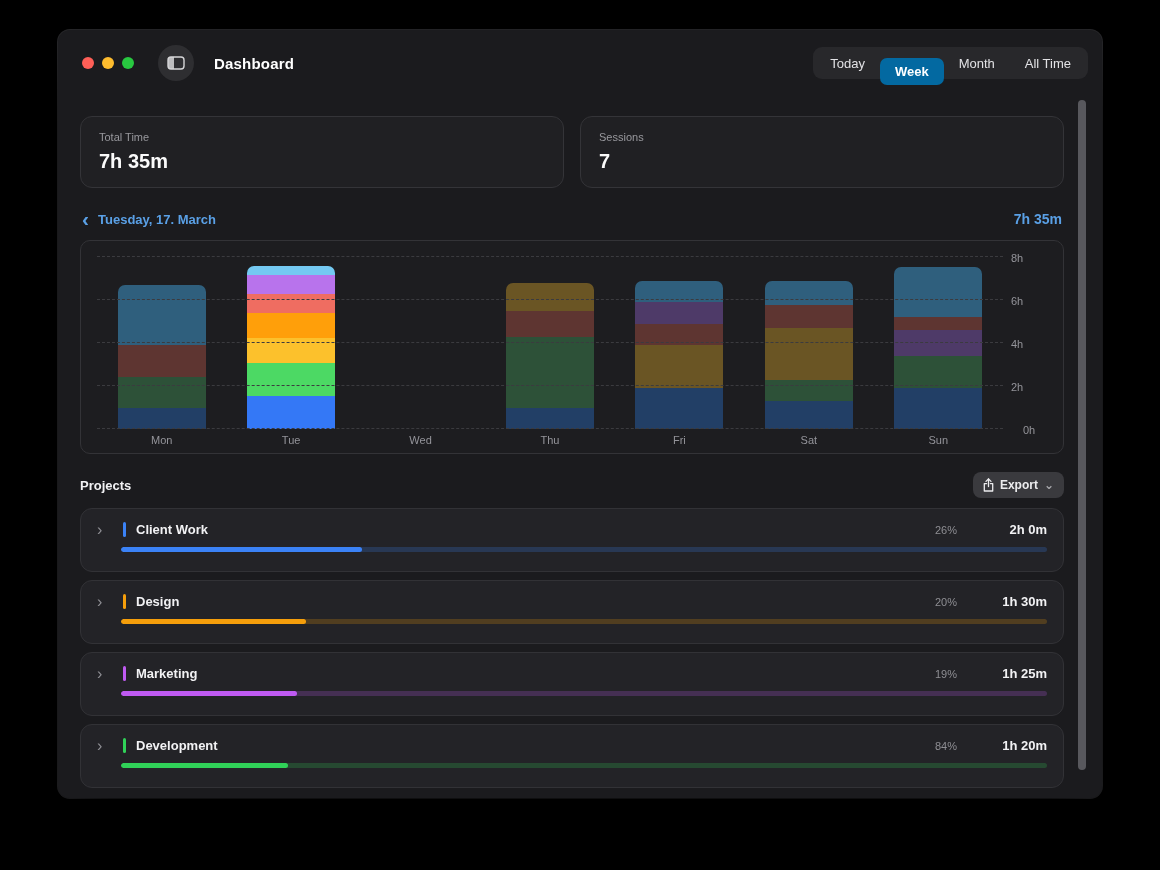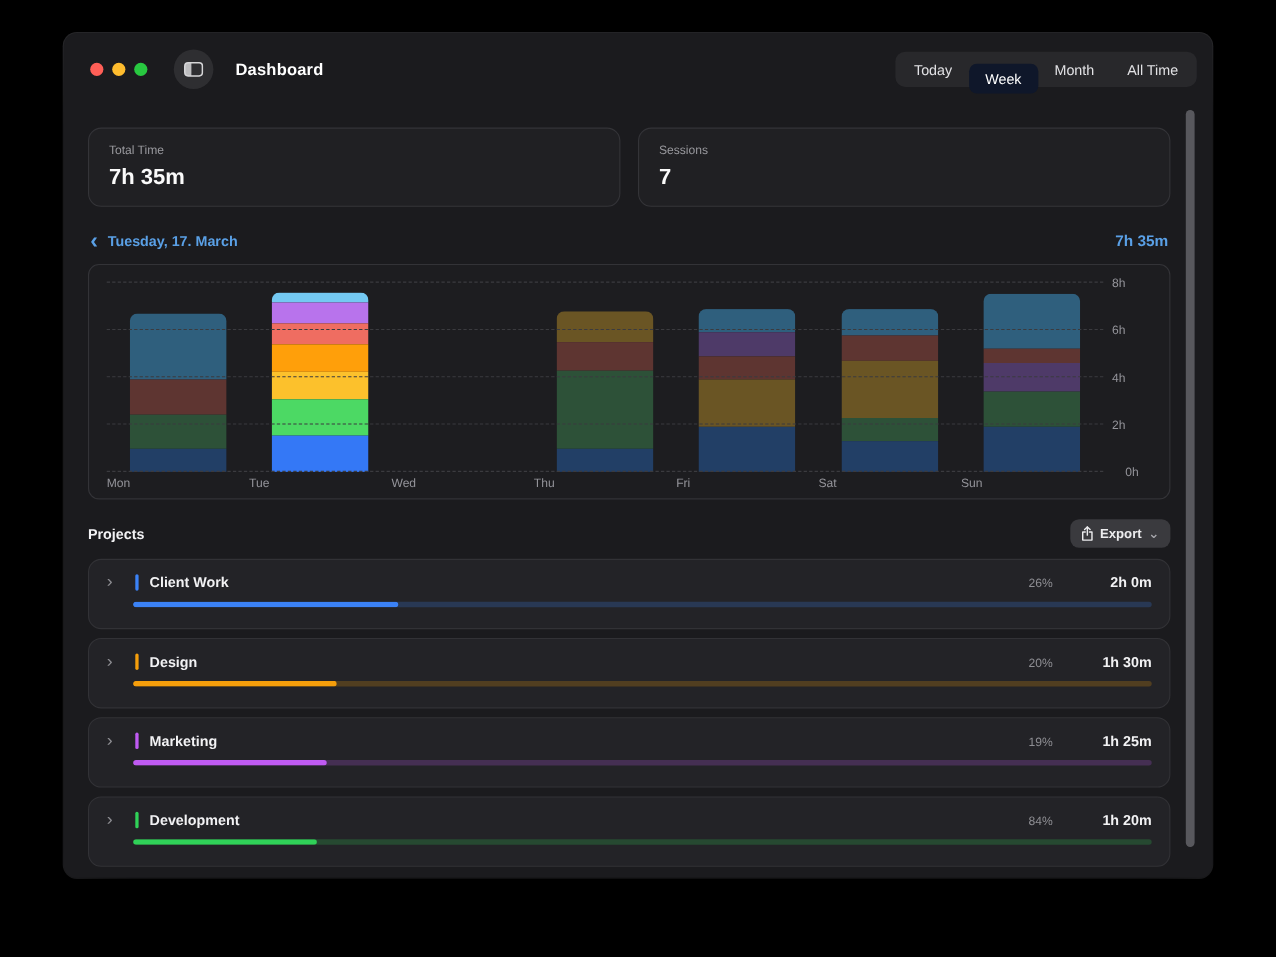--- a/index.html
+++ b/index.html
@@ -16,21 +16,21 @@
   .traffic { display:flex; gap:8px; }
   .light { width:12px; height:12px; border-radius:50%; border:0; padding:0; cursor:pointer; }
   .sb-toggle { width:36px; height:36px; border-radius:50%; background:#2e2e31; border:0;
     margin-left:24px; display:flex; align-items:center; justify-content:center; cursor:pointer; }
   .title { font-size:15px; font-weight:700; color:#ffffff; margin:0 0 0 20px; letter-spacing:.2px; }
 
   .segmented { margin-left:auto; display:flex; align-items:center; background:#28282b;
     border-radius:9px; padding:2px; height:32px; }
   .seg { border:0; background:transparent; color:#e2e2e5; font-size:13px; padding:0 15px;
     height:27px; border-radius:7px; cursor:pointer; font-family:inherit; white-space:nowrap; }
-  .seg.selected { background:#0f172a; color:#ffffff; font-weight:400;margin-top:16px; }
+  .seg.selected { background:#0369a1; color:#ffffff; font-weight:700;margin-top:16px; }
 
   
   .content { padding:0 38px 0 22px; }
 
   .stats { display:flex; gap:16px; margin-top:20px; }
   .stat-card { flex:1; height:72px; border:1px solid #343438; border-radius:12px;
     background:#202023; padding:14px 18px; }
   .stat-label { font-size:11px; color:#98989d; }
   .stat-value { margin-top:7px; font-size:20px; font-weight:700; color:#fafafa; }
 
@@ -44,21 +44,21 @@
   .chart-card { margin-top:8px; height:214px; border:1px solid #333337; border-radius:10px;
     background:#1d1d20; padding:16px 16px 0; }
   .plot { position:relative; height:172px; }
   .grid-line { position:absolute; left:0; right:44px; height:0; border-top:1px dashed #3b3b3f; }
   .ytick { position:absolute; right:2px; width:34px; font-size:11px; color:#94949a; }
   .bars { position:absolute; left:0; right:44px; top:0; bottom:0; display:flex; align-items:flex-end; }
   .chart-col { flex:1; display:flex; justify-content:center; align-items:flex-end; height:100%; cursor:pointer; }
   .bar { width:68%; display:flex; flex-direction:column-reverse; border-radius:7px 7px 0 0; overflow:hidden; }
   .bar-seg { width:100%; }
   .xlabels { display:flex; margin-right:44px; padding-top:5px; }
-  .xlab { flex:1; font-size:11px; color:#94949a; }
+  .xlab { flex:1; text-align:center; font-size:11px; color:#94949a; }
 
   
   .projects-header { display:flex; align-items:center; margin-top:18px; margin-bottom:10px; }
   .projects-title { font-size:13px; font-weight:700; color:#f2f2f4; margin:0; }
   .export-btn { margin-left:auto; display:flex; align-items:center; gap:6px; height:26px;
     padding:0 10px; background:#3a3a3e; border:0; border-radius:8px; color:#ececee;
     font-size:12px; font-weight:600; cursor:pointer; font-family:inherit; }
   .export-chev { color:#a8a8ad; font-size:12px; line-height:10px; }
 
   .project-row { background:#232327; border:1px solid #323236; border-radius:12px;

